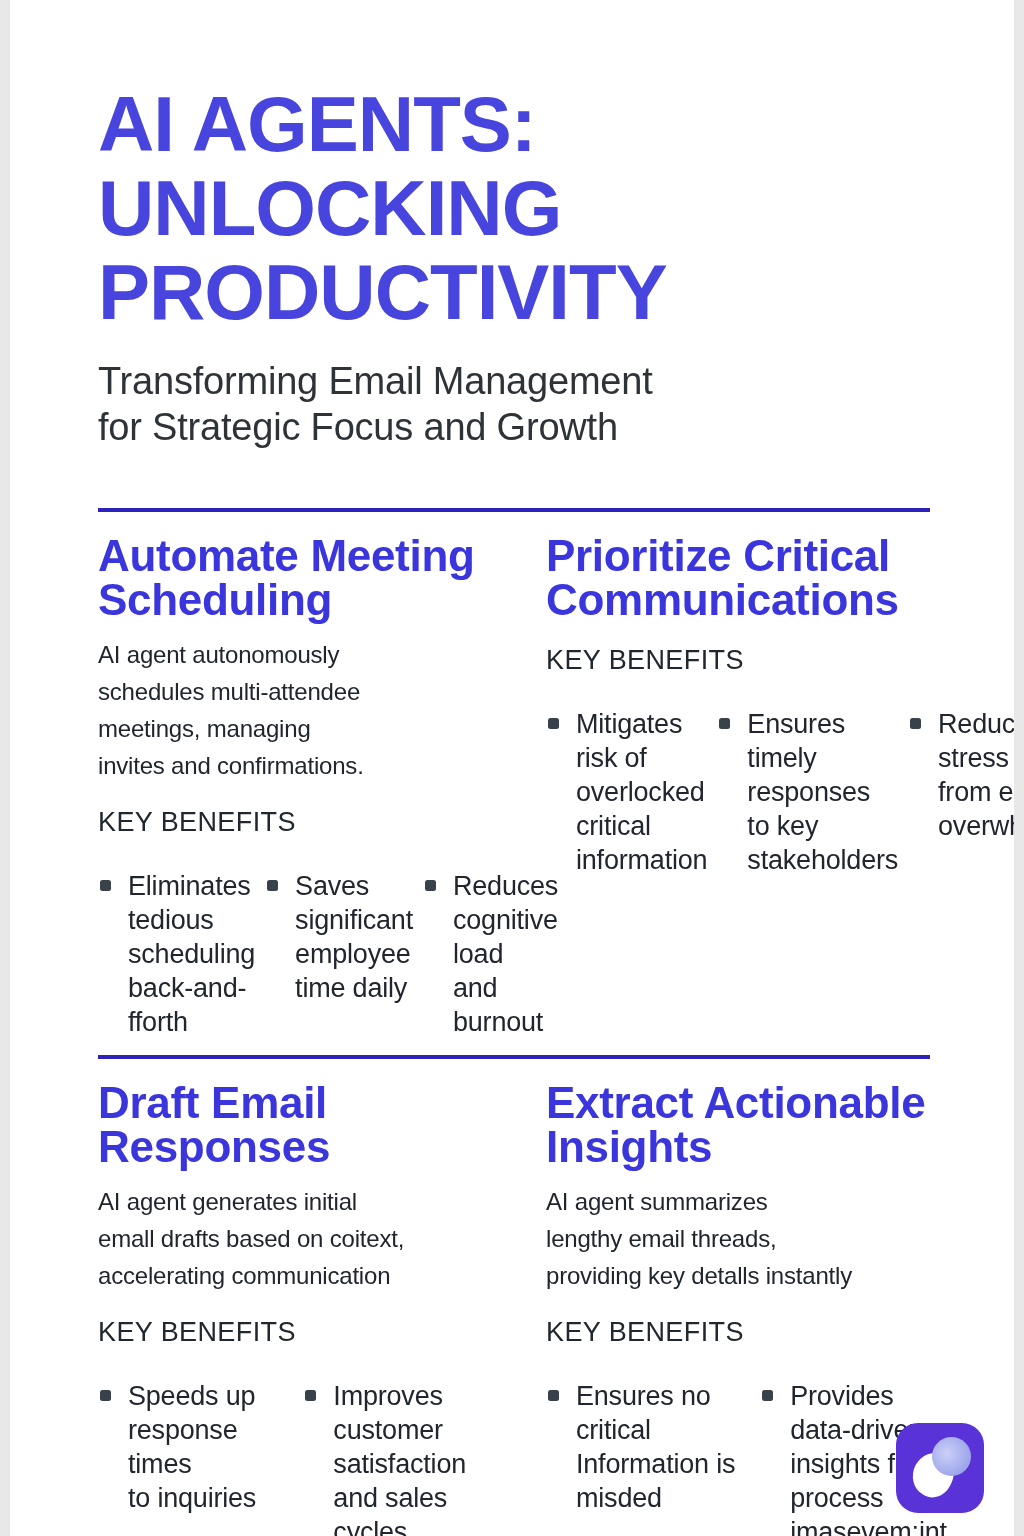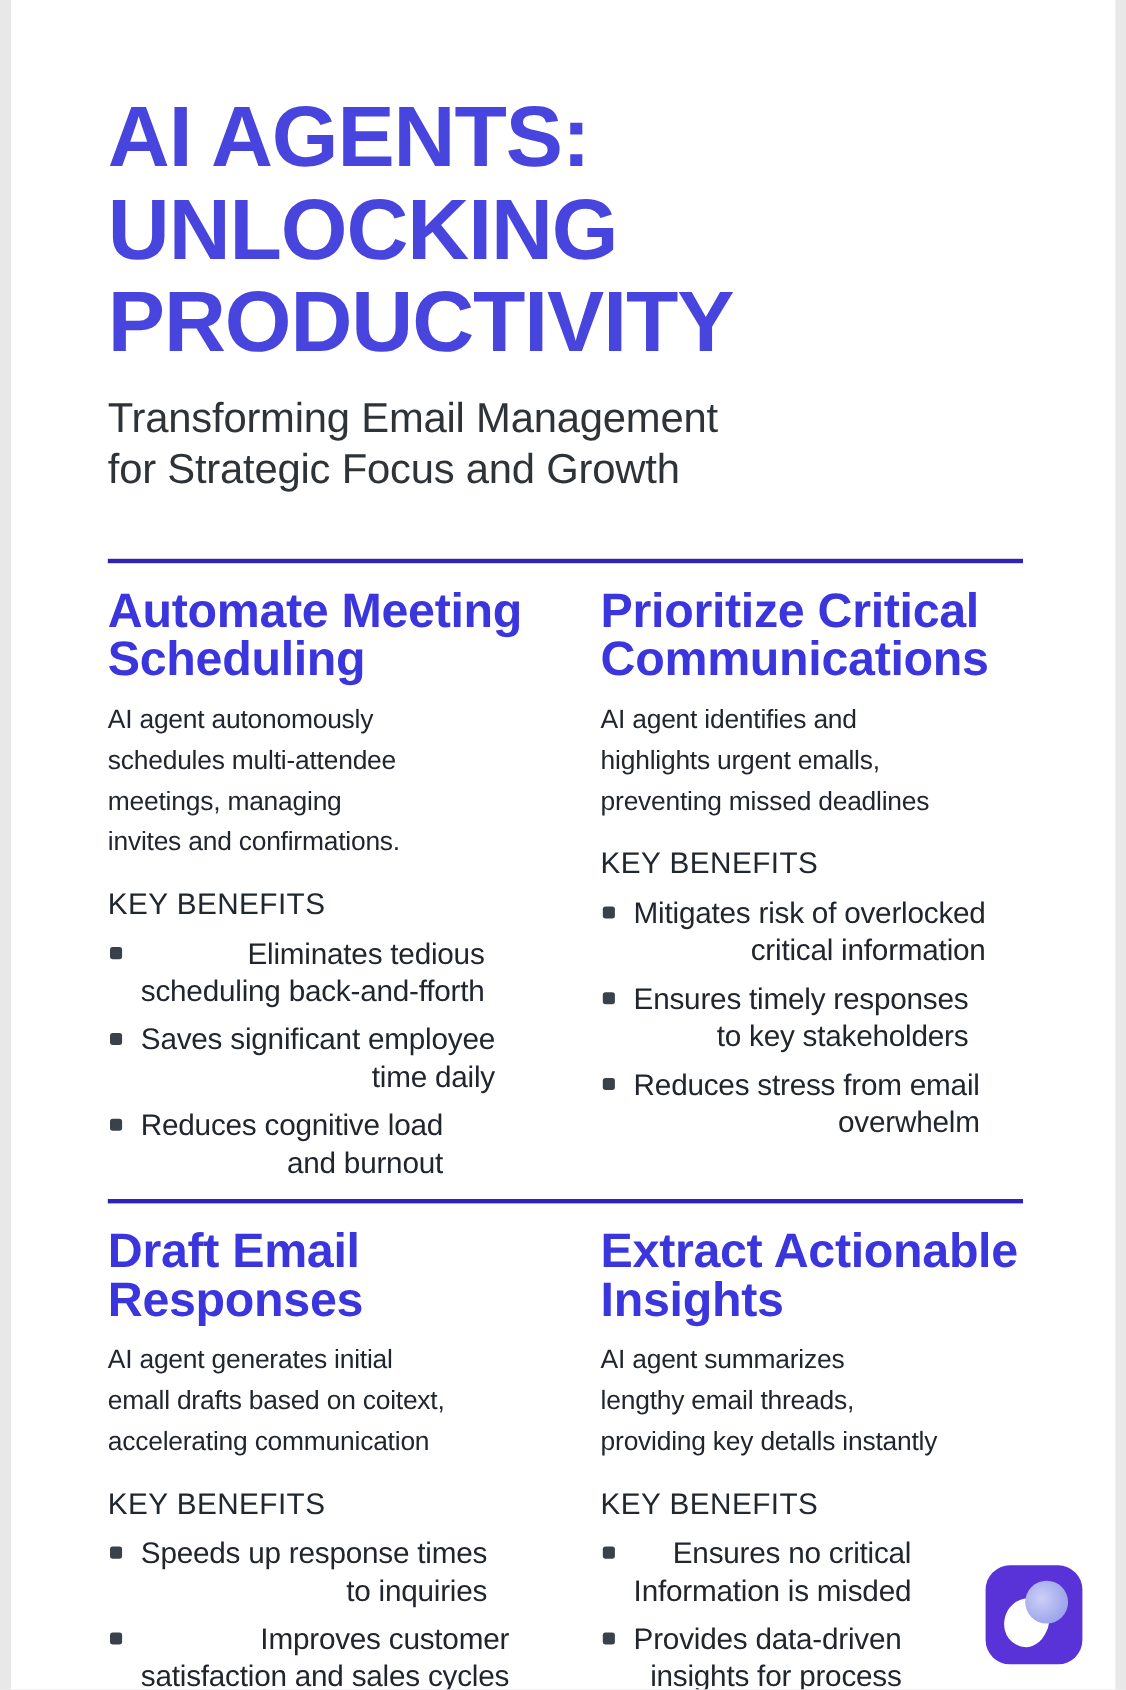--- a/index.html
+++ b/index.html
@@ -37,21 +37,21 @@
   }
   .topic-desc{
     margin-top:14px;font-size:24px;line-height:37px;color:var(--body);
     letter-spacing:-0.2px;white-space:nowrap;
   }
   .kb-label{
     margin-top:21px;font-size:27px;line-height:34px;font-weight:normal;
     color:var(--label);letter-spacing:0.4px;
   }
   .benefits{
-    list-style:none;margin-top:11px;display:flex;flex-direction:column;gap:10px;text-align:right;
+    list-style:none;margin-top:30px;display:flex;gap:10px;
   }
   .benefit{display:flex;gap:17px;align-items:flex-start;}
   .bullet{
     flex:0 0 auto;width:11px;height:11px;margin-top:11px;margin-left:2px;
     background:var(--bullet);border-radius:2.5px;
   }
   .benefit-text{
     font-size:27px;line-height:34px;color:var(--body);letter-spacing:-0.2px;
   }
   .logo{
@@ -95,21 +95,20 @@
           </li>
           <li class="benefit">
             <span class="bullet"></span>
             <span class="benefit-text">Reduces cognitive load<br>and burnout</span>
           </li>
         </ul>
       </section>
 
       <section class="topic">
         <h2 class="topic-title">Prioritize Critical<br>Communications</h2>
-        <p class="topic-desc">AI agent identifies and<br>highlights urgent emalls,<br>preventing missed deadlines</p>
         <h3 class="kb-label">KEY BENEFITS</h3>
         <ul class="benefits">
           <li class="benefit">
             <span class="bullet"></span>
             <span class="benefit-text">Mitigates risk of overlocked<br>critical information</span>
           </li>
           <li class="benefit">
             <span class="bullet"></span>
             <span class="benefit-text">Ensures timely responses<br>to key stakeholders</span>
           </li>

